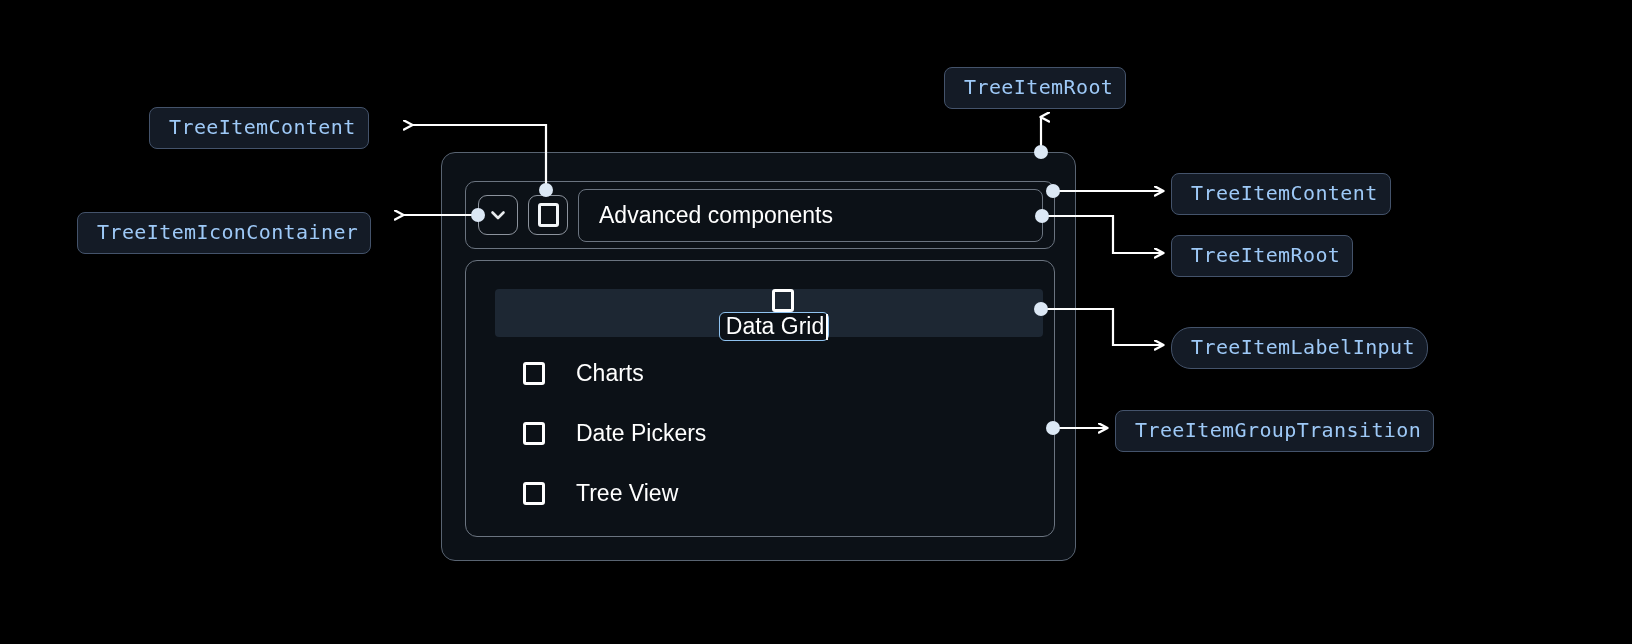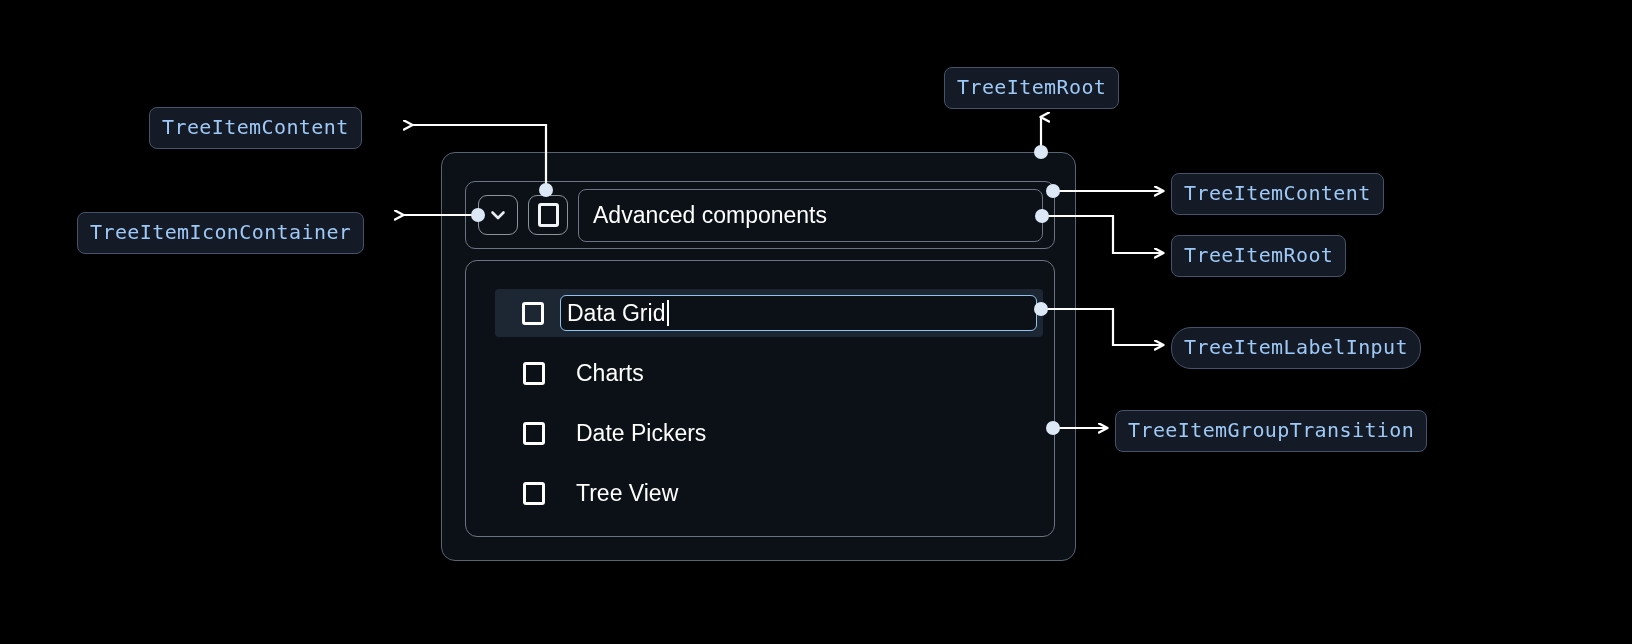--- a/index.html
+++ b/index.html
@@ -28,21 +28,21 @@
     position: absolute;
     box-sizing: border-box;
     background: #141b26;
     border: 1px solid #44536b;
     border-radius: 8px;
     color: #9ec9f7;
     font-family: "DejaVu Sans Mono", "Liberation Mono", monospace;
     font-size: 20px;
     line-height: 1;
     letter-spacing: 0.4px;
-    padding: 9px 12px 11px 12px;
+    padding: 9px 12px 11px 19px;
     white-space: nowrap;
     z-index: 40;
   }
 
   
   #wires {
     position: absolute;
     left: 0; top: 0;
     width: 1632px;
     height: 644px;
@@ -115,21 +115,21 @@
 
   .tree-label {
     flex: 1 1 auto;
     height: 53px;
     box-sizing: border-box;
     border: 1px solid #6b7480;
     border-radius: 8px;
     margin-right: 11px;
     display: flex;
     align-items: center;
-    padding-left: 14px;
+    padding-left: 20px;
     color: #ffffff;
     font-size: 23px;
     font-family: "Liberation Sans", sans-serif;
   }
 
   
   .tree-group {
     position: absolute;
     left: 23px;
     top: 107px;
@@ -276,21 +276,21 @@
         <span class="cb-glyph"></span>
       </div>
 
       <div class="tree-label">
         <span>Advanced components</span>
       </div>
     </div>
 
     <div class="tree-group">
 
-      <div class="child-row selected" style="top:28px;">
+      <div class="child-row selected" style="top:28px;flex-direction:column;">
         <span class="row-cb"></span>
         <span class="label-input">
           <span>Data Grid</span>
             <span class="caret"></span>
         </span>
       </div>
 
       <div class="child-row" style="top:90px;">
         <span class="row-cb"></span>
         <span class="row-text">Charts</span>

